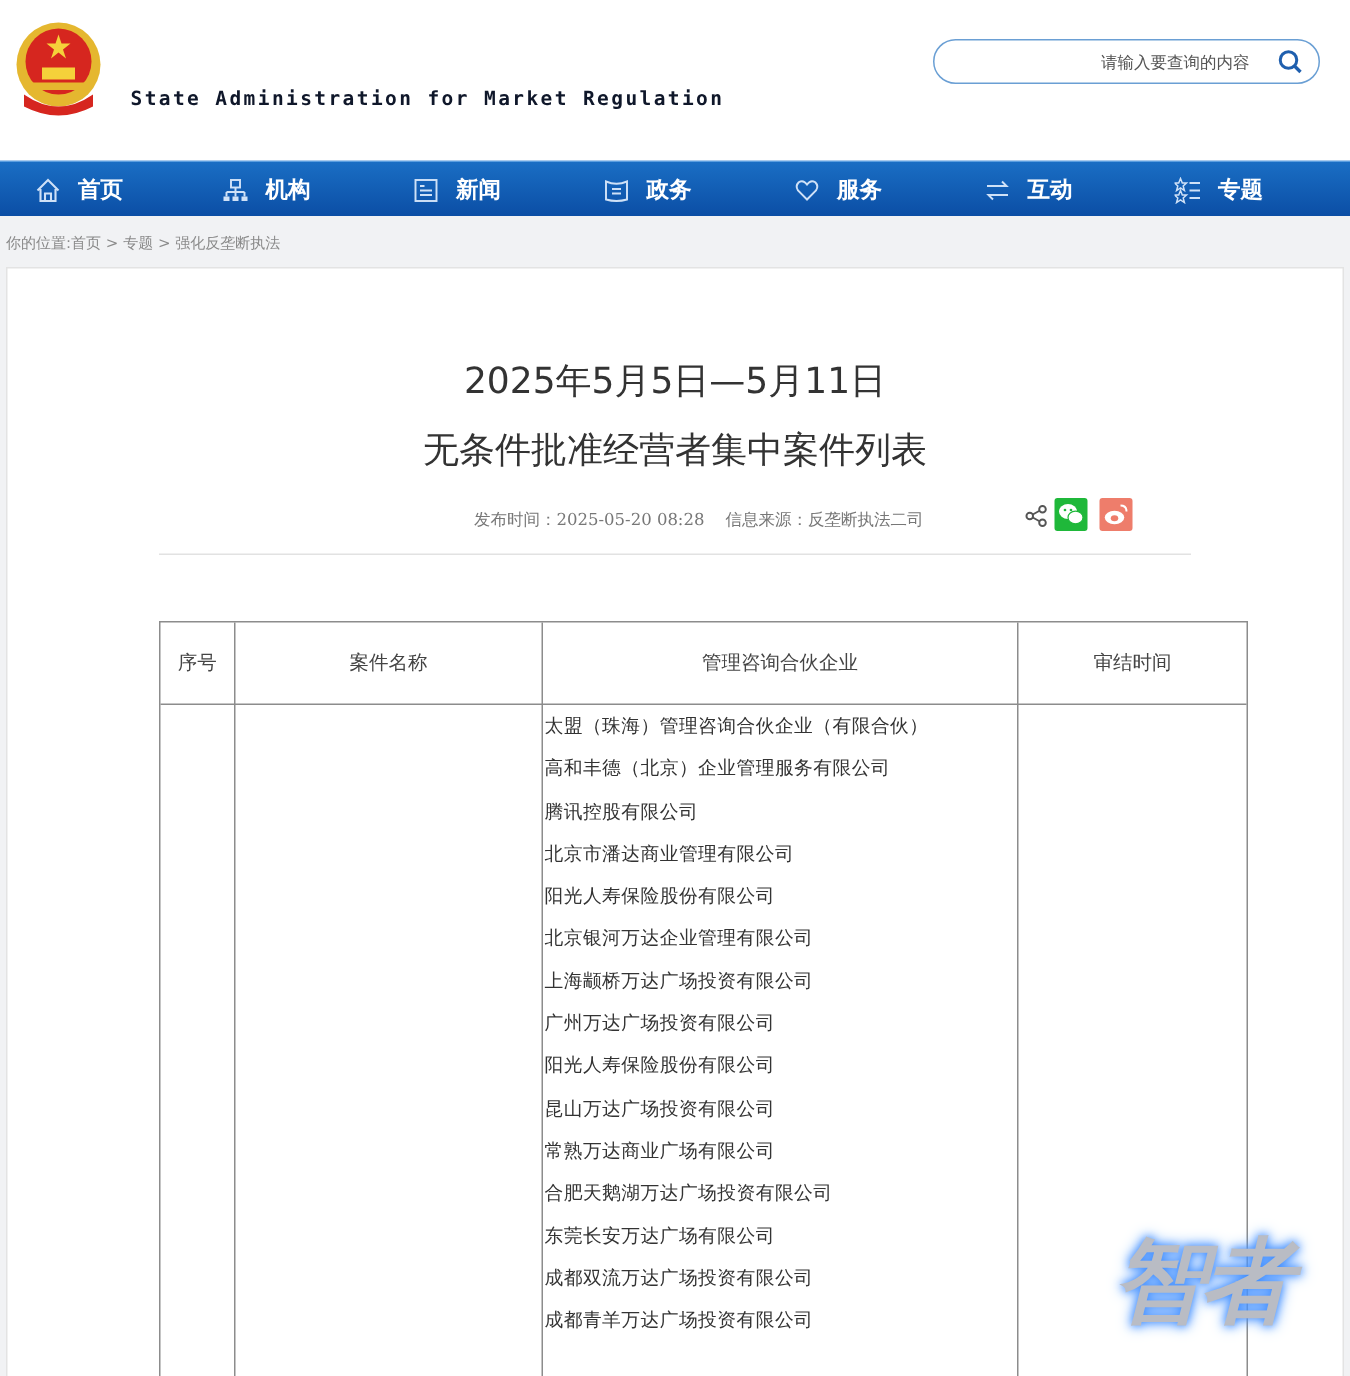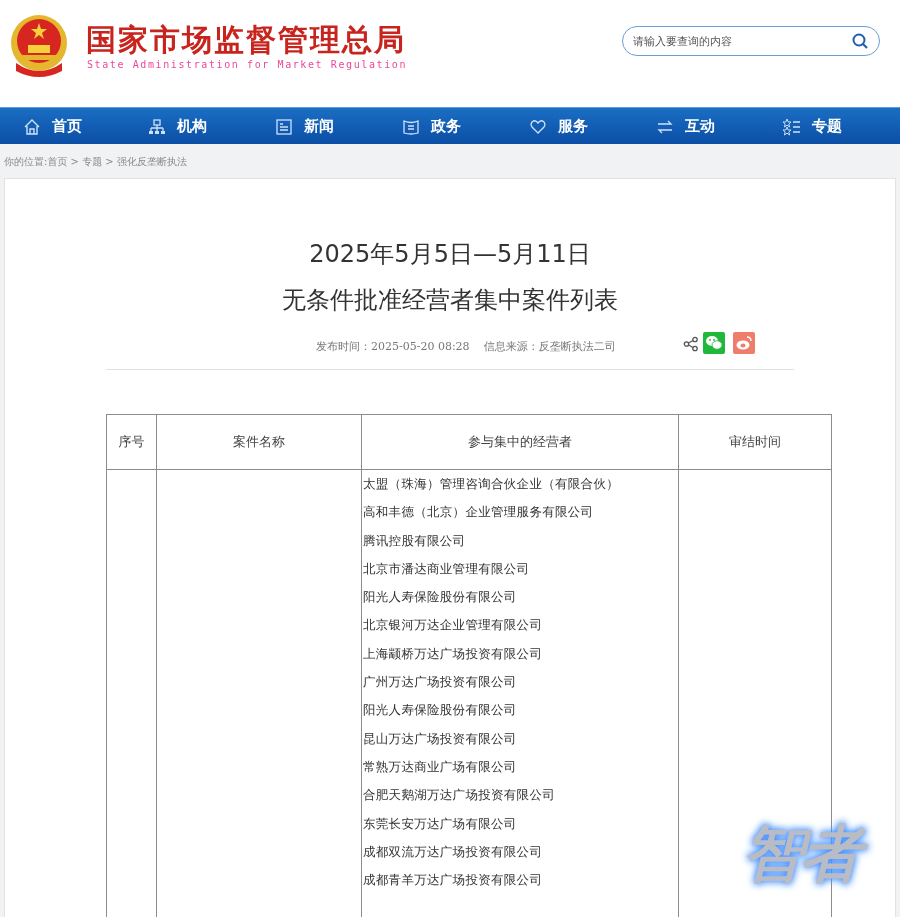--- a/index.html
+++ b/index.html
@@ -1,22 +1,22 @@
 <!DOCTYPE html>
 <html><head>
 <meta charset="utf-8">
 <style>
   * { box-sizing: border-box; margin: 0; padding: 0; }
   html, body { width: 900px; height: 917px; overflow: hidden; background: #f1f2f4; font-family: "DejaVu Sans", "Liberation Sans", sans-serif; }
   .header { position: absolute; left: 0; top: 0; width: 900px; height: 107px; background: #ffffff; }
   .emblem { position: absolute; left: 8px; top: 13px; width: 62px; height: 66px; }
   .logo-cn { position: absolute; left: 86px; top: 20px; font-size: 30px; font-weight: bold; color: #c8241e; letter-spacing: 2px; }
-  .logo-en { position: absolute; left: 87px; top: 59px; font-size: 10px; color: #ec4899; letter-spacing: 1.6px; font-family: "DejaVu Sans Mono", monospace; }
+  .logo-en { position: absolute; left: 87px; top: 59px; font-size: 13px; color: #0f172a; letter-spacing: 1.6px; font-family: "DejaVu Sans Mono", monospace; font-weight: bold; }
   .search { position: absolute; left: 622px; top: 26px; width: 258px; height: 30px; border: 1.5px solid #6a9fd4; border-radius: 15px; background: #fff; }
-  .search-input { position: absolute; left: 10px; top: 5px; width: 210px; height: 18px; border: none; outline: none; font-size: 11px; color: #555; background: transparent; font-family: "DejaVu Sans", sans-serif; }
+  .search-input { position: absolute; left: 0; top: 5px; width: 210px; height: 18px; border: none; outline: none; font-size: 11px; color: #555; background: transparent; font-family: "DejaVu Sans", sans-serif; text-align: right; }
   .search-input::placeholder { color: #555; }
   .search-btn { position: absolute; right: 10px; top: 5px; width: 18px; height: 18px; }
   .nav { position: absolute; left: 0; top: 107px; width: 900px; height: 37px; background: linear-gradient(#1a6ec4, #0b4ea5); border-top: 1px solid #5a9ee0; }
   .nav-item { position: absolute; top: 0; height: 37px; display: flex; align-items: center; color: #fff; font-weight: bold; font-size: 15px; cursor: pointer; }
   .nav-item .ic { width: 20px; height: 20px; margin-right: 10px; display: inline-flex; align-items: center; justify-content: center; }
   .breadcrumb { position: absolute; left: 4px; top: 155px; font-size: 10px; color: #8a8a8a; }
   .breadcrumb span { cursor: default; }
   .card { position: absolute; left: 4px; top: 178px; width: 892px; height: 760px; background: #fff; border: 1px solid #e3e3e3; }
   .title { position: absolute; left: 0; top: 232px; width: 900px; text-align: center; font-size: 24px; color: #333; line-height: 44px; }
   .title2 { top: 278px; }
@@ -39,21 +39,20 @@
 
 <div class="header">
   <svg class="emblem" viewBox="0 0 62 66">
     <circle cx="31" cy="30" r="28" fill="#e5b72f"></circle>
     <circle cx="31" cy="28" r="22" fill="#d6261f"></circle>
     <polygon points="31,10 33,16 39,16 34,20 36,26 31,22 26,26 28,20 23,16 29,16" fill="#f5d13a"></polygon>
     <rect x="20" y="32" width="22" height="8" fill="#f5d13a"></rect>
     <rect x="14" y="42" width="34" height="5" fill="#e5b72f"></rect>
     <path d="M8 50 Q31 66 54 50 L54 58 Q31 70 8 58 Z" fill="#d6261f"></path>
   </svg>
-  <div class="logo-cn">国家市场监督管理总局</div>
   <div class="logo-en">State Administration for Market Regulation</div>
   <div class="search">
     <input class="search-input" placeholder="请输入要查询的内容" style="">
     <svg class="search-btn" viewBox="0 0 18 18">
       <circle cx="8" cy="8" r="5.5" fill="none" stroke="#1f5fae" stroke-width="2"></circle>
       <line x1="12" y1="12" x2="16" y2="16" stroke="#1f5fae" stroke-width="2.2"></line>
     </svg>
   </div>
 </div>
 
@@ -161,21 +160,21 @@
 
 <div class="divider"></div>
 
 <div class="table">
   <div class="vline" style="left:49px"></div>
   <div class="vline" style="left:254px"></div>
   <div class="vline" style="left:571px"></div>
   <div class="hline"></div>
   <div class="th" style="left:0;width:49px">序号</div>
   <div class="th" style="left:50px;width:204px">案件名称</div>
-  <div class="th" style="left:255px;width:316px">参与集中的经营者</div>
+  <div class="th" style="left:255px;width:316px">管理咨询合伙企业</div>
   <div class="th" style="left:572px;width:152px">审结时间</div>
   <div class="rows">
     <div class="row">太盟（珠海）管理咨询合伙企业（有限合伙）</div>
     <div class="row">高和丰德（北京）企业管理服务有限公司</div>
     <div class="row">腾讯控股有限公司</div>
     <div class="row">北京市潘达商业管理有限公司</div>
     <div class="row">阳光人寿保险股份有限公司</div>
     <div class="row">北京银河万达企业管理有限公司</div>
     <div class="row">上海颛桥万达广场投资有限公司</div>
     <div class="row">广州万达广场投资有限公司</div>

